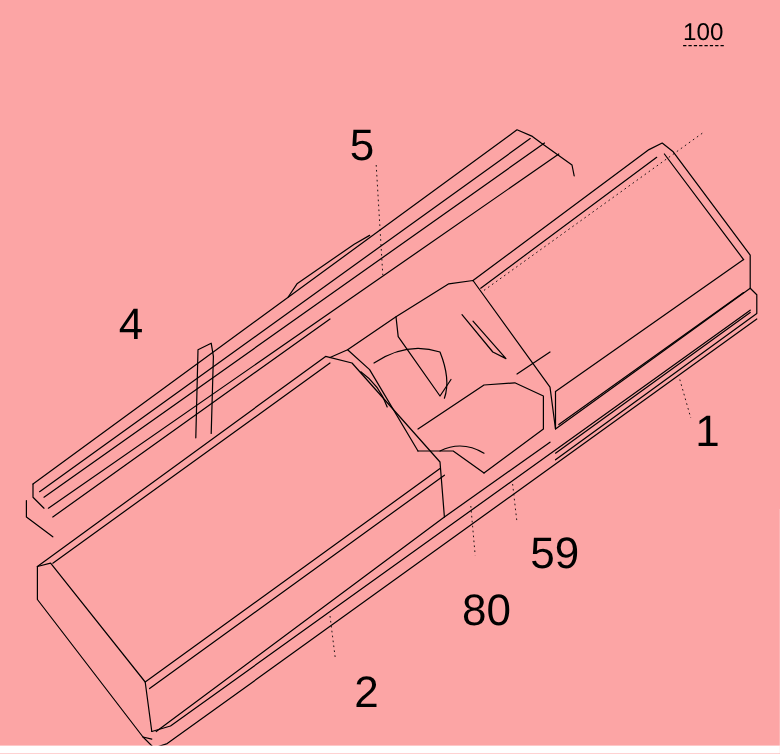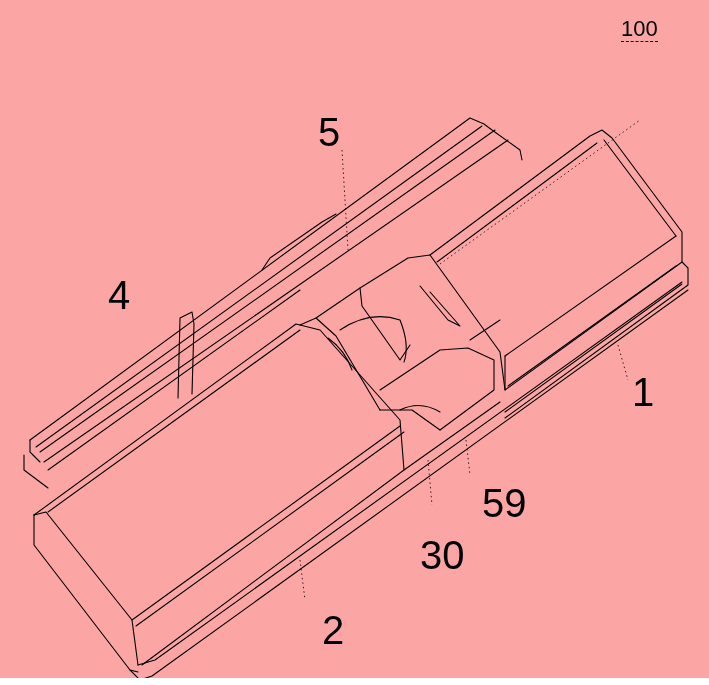--- a/index.html
+++ b/index.html
@@ -70,15 +70,15 @@
       <line class="dot" x1="300" y1="560" x2="305" y2="600"></line>
       <line class="dot" x1="618" y1="345" x2="628" y2="380"></line>
       <line class="dot" x1="342" y1="150" x2="348" y2="250"></line>
     </g>
   </svg>
 
   <span class="label" style="left:318px; top:112px;">5</span>
   <span class="label" style="left:108px; top:275px;">4</span>
   <span class="label" style="left:632px; top:372px;">1</span>
   <span class="label" style="left:482px; top:483px;">59</span>
-  <span class="label" style="left:420px; top:535px;">30</span>
+  <span class="label" style="left:420px; top:535px;">80</span>
   <span class="label" style="left:322px; top:610px;">2</span>
 </div>
 
 </body></html>

